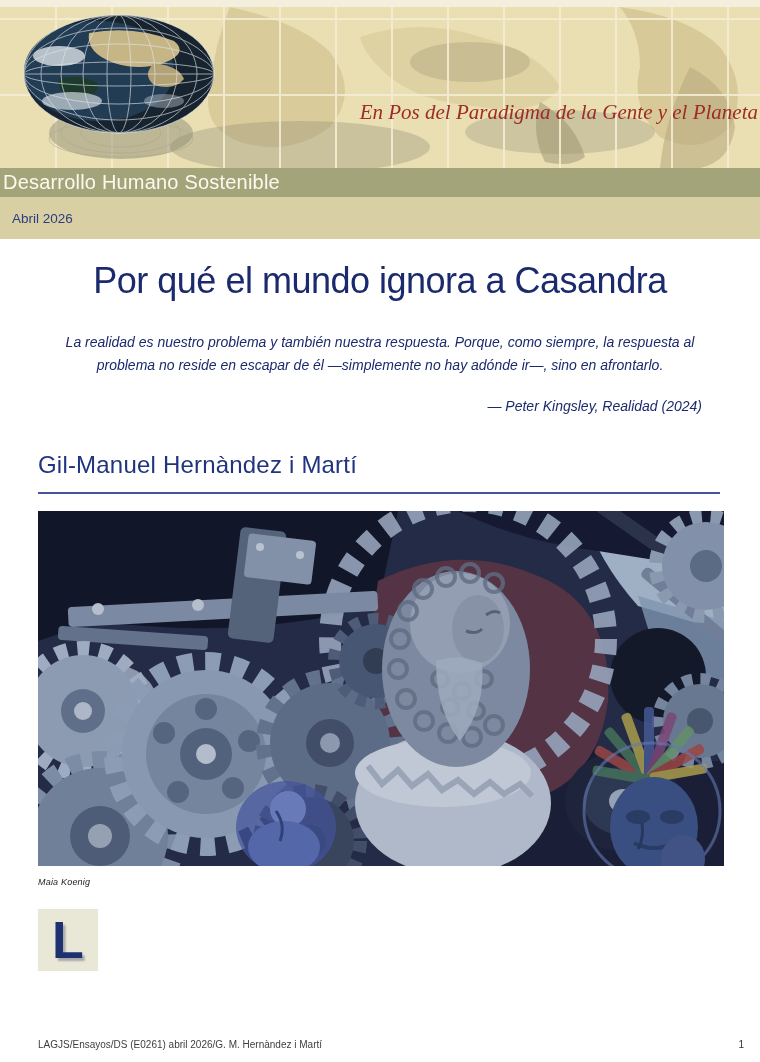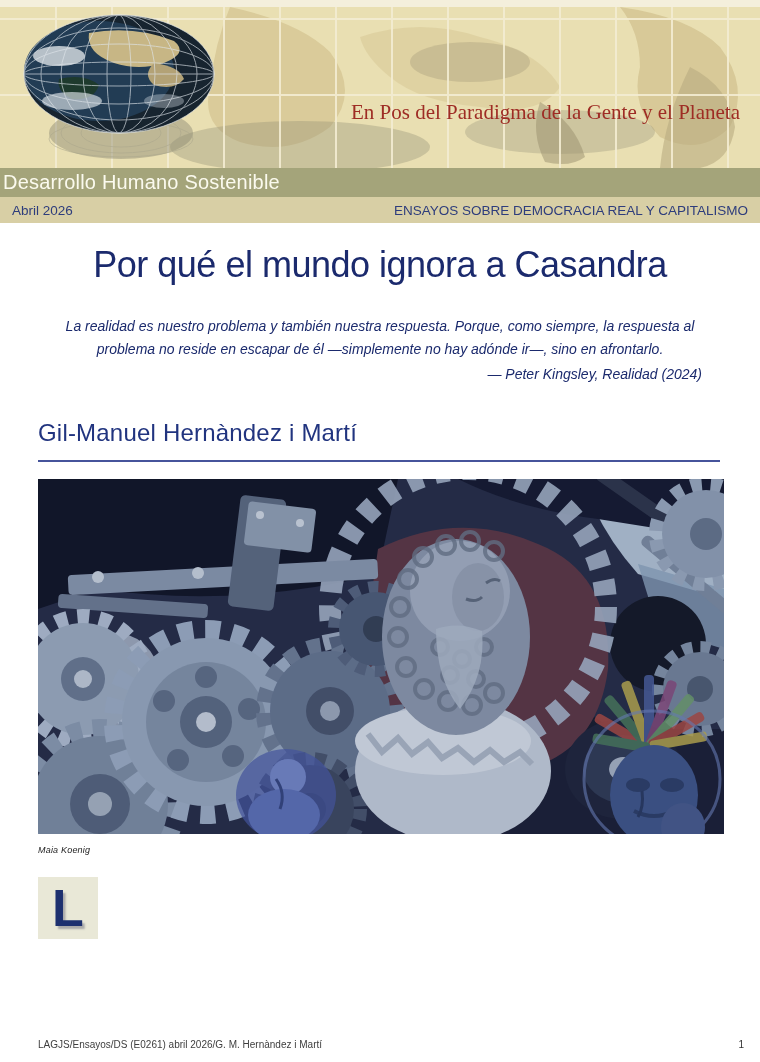--- a/index.html
+++ b/index.html
@@ -15,51 +15,51 @@
     position:relative; height:161px; background:#e9dfb2; overflow:hidden;
   }
   .masthead svg.mapbg { position:absolute; inset:0; }
   .globe { position:absolute; left:14px; top:4px; }
   .org-name {
     position:absolute; top:28px; right:14px;
     font-family:"Liberation Serif", serif;
     font-size:35px; color:#1b2a6d; letter-spacing:0.5px; white-space:nowrap;
   }
   .tagline {
-    position:absolute; top:93px; right:20px;
-    font-family:"Liberation Serif", serif; 
+    position:absolute; top:93px; right:2px;
+    font-family:"Liberation Serif", serif; font-style:italic;
     font-size:21px; color:#9e2c24; white-space:nowrap;
   }
 
   
   .section-bar {
     height:29px; background:#a4a47a; color:#fbfaee;
     display:flex; align-items:center; padding-left:3px;
     font-size:20px; letter-spacing:0.2px;
   }
   .meta-bar {
-    height:26px; background:#d8cfa5; color:#2e3d7c;
+    height:42px; background:#d8cfa5; color:#2e3d7c;
     display:flex; align-items:center; justify-content:space-between;
     padding:0 12px; font-size:13.5px;
   }
 
   
   .article { padding:0 38px; }
   .article-title {
     margin-top:21px; text-align:center;
     font-size:36px; font-weight:400; color:#1b2a6d; letter-spacing:-0.5px;
     line-height:1.15;
   }
   .epigraph {
     margin:30px auto 0; max-width:672px;
     font-style:italic; font-size:14px; line-height:1.62;
     color:#1b2a6d; text-align:center;
   }
   .epigraph-attribution {
-    display:block; text-align:right; padding-right:14px; margin-top:2px;
+    display:block; text-align:right; padding-right:14px; margin-top:18px;
   }
   .author-byline {
     margin-top:34px; font-size:24px; color:#21347f; letter-spacing:0.2px;
   }
   .divider-rule {
     margin-top:13px; border:none; border-top:2px solid #46549b; width:682px;
   }
 
   .hero-figure { margin-top:17px; width:686px; height:355px; }
   .figure-caption { margin-top:7px; font-size:9px; color:#1c1c1c; letter-spacing:0.2px;font-style:italic; }
@@ -158,21 +158,20 @@
   </svg>
 
   <div class="tagline">En Pos del Paradigma de la Gente y el Planeta</div>
 </header>
 
 <div class="section-bar">
   <span>Desarrollo Humano Sostenible</span>
 </div>
 <div class="meta-bar">
   <span>Abril 2026</span>
-  <span>ENSAYOS SOBRE DEMOCRACIA REAL Y CAPITALISMO</span>
 </div>
 
 <main class="article">
   <h1 class="article-title">Por qué el mundo ignora a Casandra</h1>
 
   <div class="epigraph">
     <span>La realidad es nuestro problema y también nuestra respuesta. Porque, como siempre, la respuesta al problema no reside en escapar de él —simplemente no hay adónde ir—, sino en afrontarlo.</span>
     <span class="epigraph-attribution">— Peter Kingsley, Realidad (2024)</span>
   </div>
 

